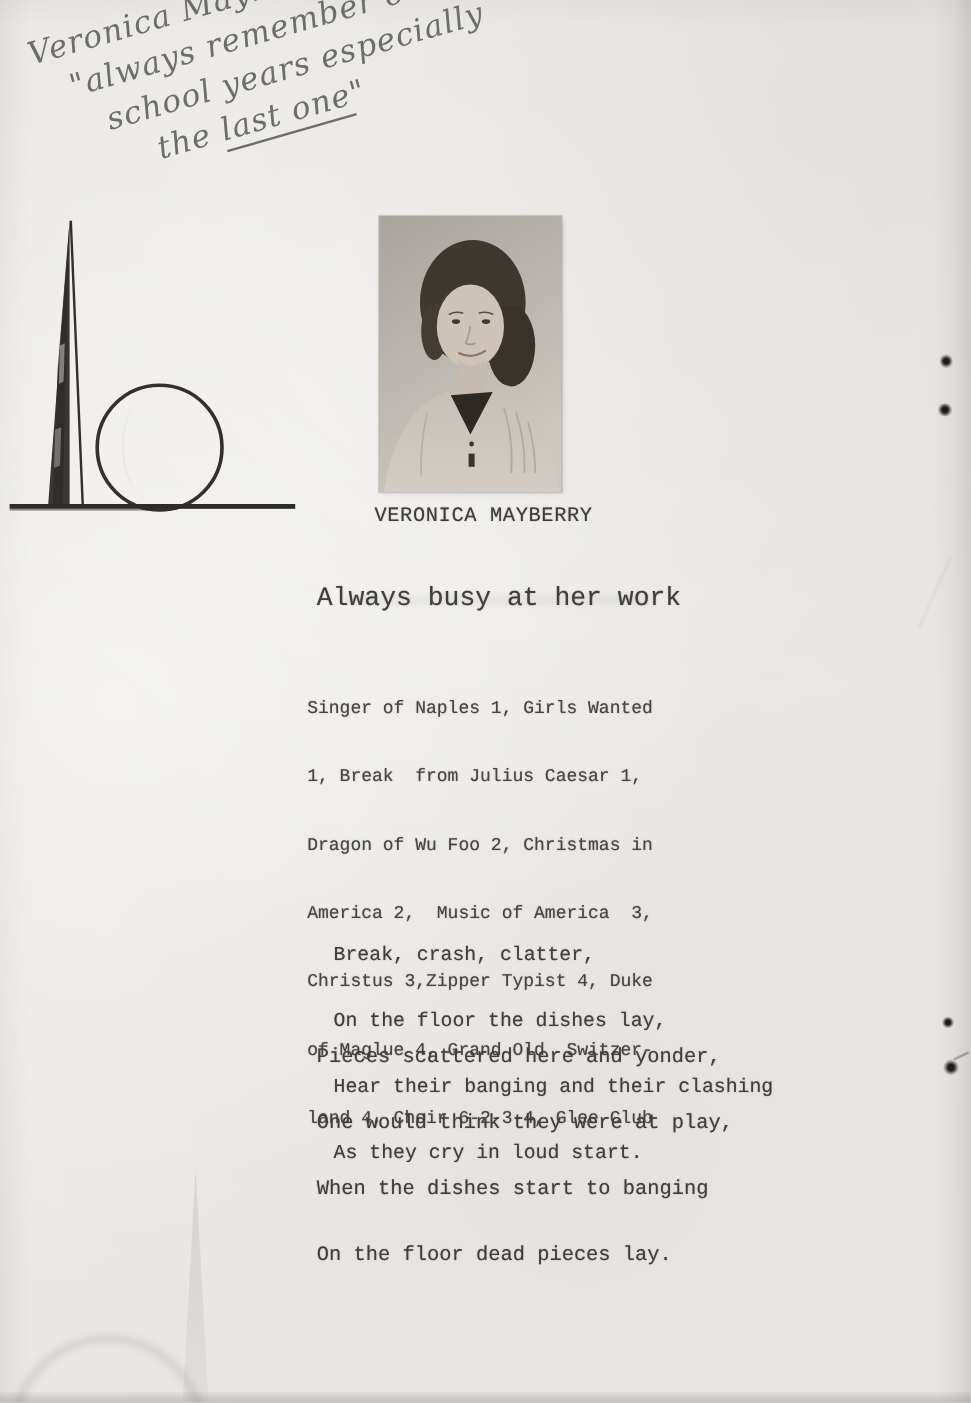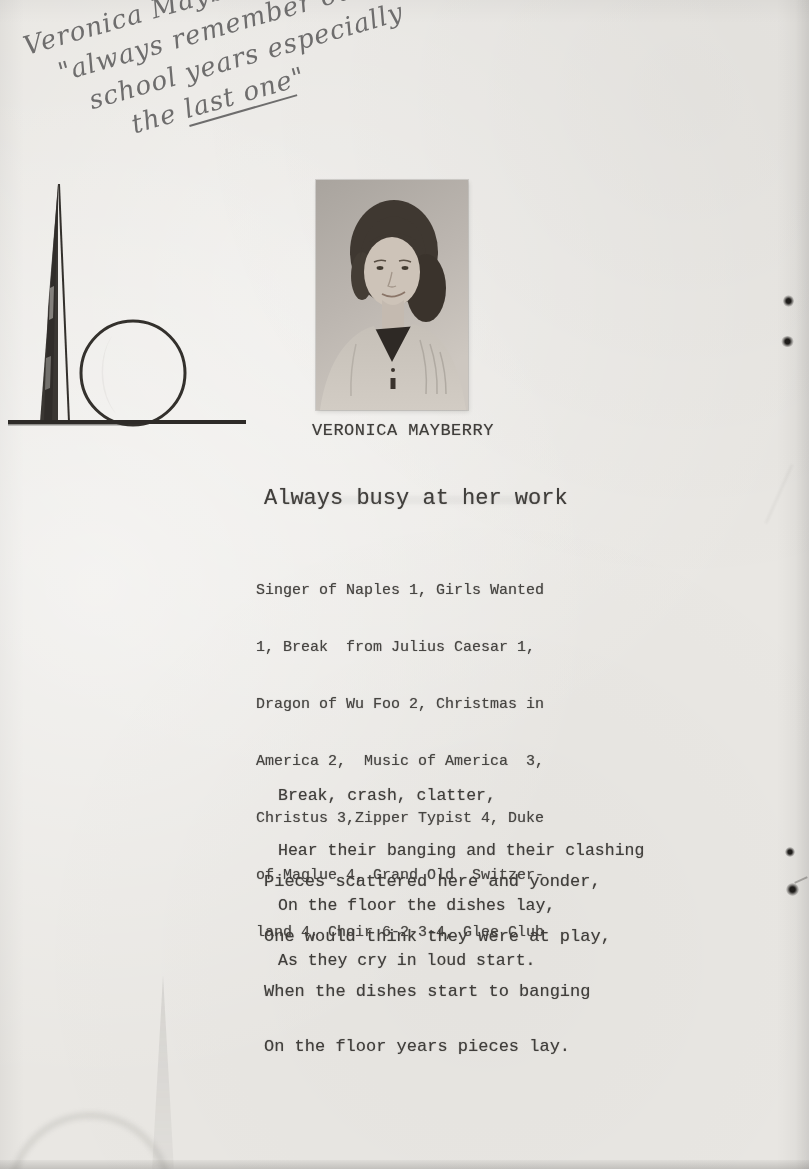--- a/index.html
+++ b/index.html
@@ -186,30 +186,30 @@
     <div>1, Break  from Julius Caesar 1,</div>
     <div>Dragon of Wu Foo 2, Christmas in</div>
     <div>America 2,  Music of America  3,</div>
     <div>Christus 3,Zipper Typist 4, Duke</div>
     <div>of Maglue 4, Grand Old  Switzer-</div>
     <div>land 4, Choir 6-2-3-4, Glee Club</div>
   </div>
 
   <div class="typed stanza1">
     <div>Break, crash, clatter,</div>
+    <div>On the floor the dishes lay,</div>
     <div>Hear their banging and their clashing</div>
-    <div>On the floor the dishes lay,</div>
     <div>As they cry in loud start.</div>
   </div>
 
   <div class="typed stanza2">
     <div>Pieces scattered here and yonder,</div>
     <div>One would think they were at play,</div>
     <div>When the dishes start to banging</div>
-    <div>On the floor years pieces lay.</div>
+    <div>On the floor dead pieces lay.</div>
   </div>
 
   <div class="ink-spot spot1"></div>
   <div class="ink-spot spot2"></div>
   <div class="ink-spot spot3"></div>
   <div class="ink-spot spot4"></div>
   <div class="ghost-spike"></div>
   <div class="ghost-arc"></div>
   <div class="crease-right"></div>
   <div class="bleed-smudge"></div>

